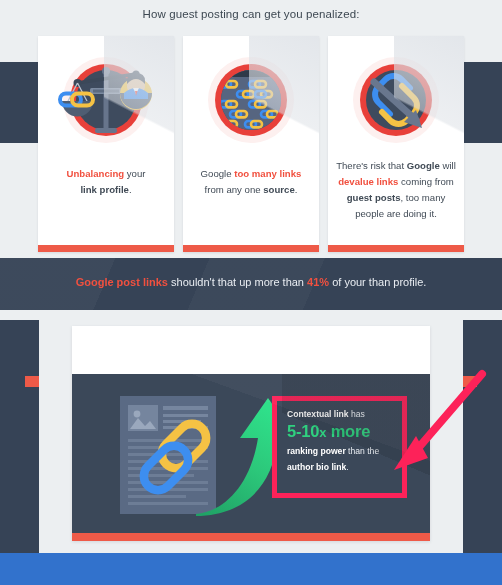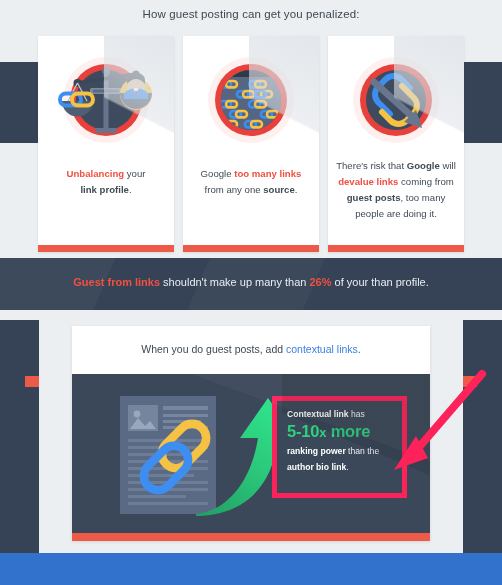--- a/index.html
+++ b/index.html
@@ -237,38 +237,33 @@
         <div class="card-shade"></div>
         <div class="card-bar"></div>
       </div>
 
     </div>
   </div>
 
   <div class="sec2">
     <div class="diag"></div>
     <div class="sec2-txt">
-      <span class="red">Guest from links</span><span> shouldn't make up many than </span><span class="red">26%</span><span> of your than profile.</span>
+      <span class="red">Google post links</span><span> shouldn't that up more than </span><span class="red">41%</span><span> of your than profile.</span>
     </div>
   </div>
 
   <div class="sec3">
     <div class="rail-l2">
       <div class="rail-chip" style="left:25px;top:56px;"></div>
     </div>
     <div class="rail-r2">
       <div class="rail-chip" style="left:0px;top:56px;"></div>
     </div>
 
     <div class="panel">
-      <div class="panel-head">
-        <div class="panel-head-txt">
-          <span>When you do guest posts, add </span><span class="blue">contextual links</span><span>.</span>
-        </div>
-      </div>
 
       <div class="panel-body">
 
         <div class="doc">
           <svg viewBox="0 0 96 118" width="96" height="118">
             <rect x="0" y="0" width="96" height="118" fill="#5a6a84"></rect>
             <rect x="8" y="9" width="30" height="26" fill="#75859e"></rect>
             <circle cx="17" cy="18" r="3.4" fill="#9aa8bd"></circle>
             <path d="M10 33 l8 -11 l7 8 l5 -5 l6 8 z" fill="#9aa8bd"></path>
             <g fill="#76869f">

